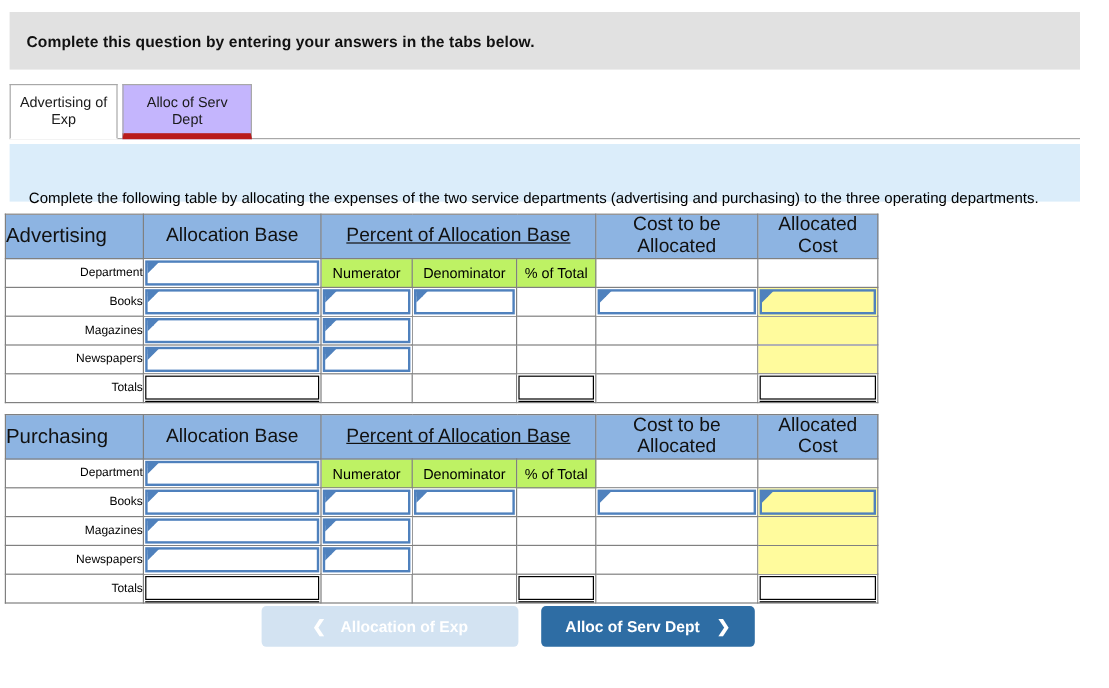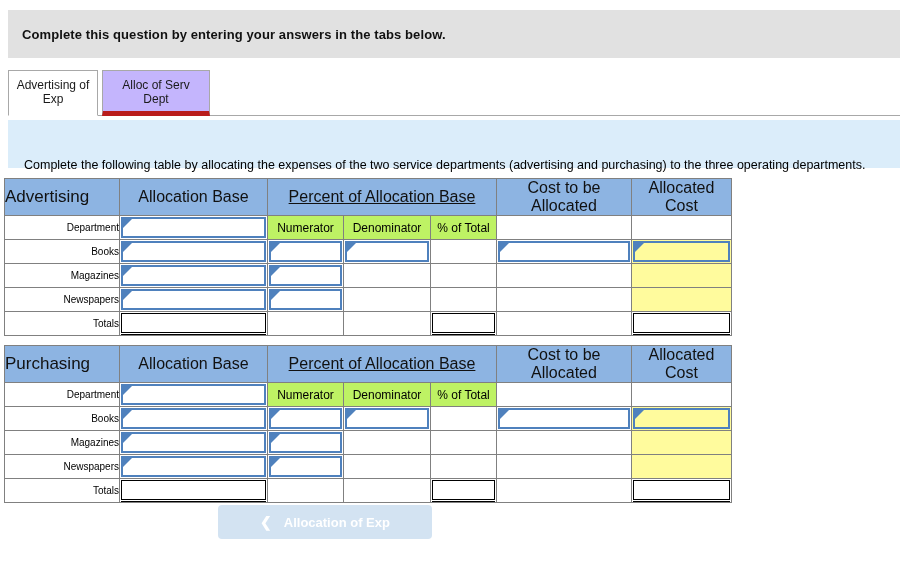--- a/index.html
+++ b/index.html
@@ -537,13 +537,17 @@
       </td>
     </tr>
   </tbody>
 </table>
 
 <div class="nav-row">
   <div class="btn btn-prev">
     <span class="chev">❮</span>
     <span>Allocation of Exp</span>
   </div>
+  <div class="btn btn-next">
+    <span>Alloc of Serv Dept</span>
+    <span class="chev">❯</span>
+  </div>
 </div>
 
 </body></html>

